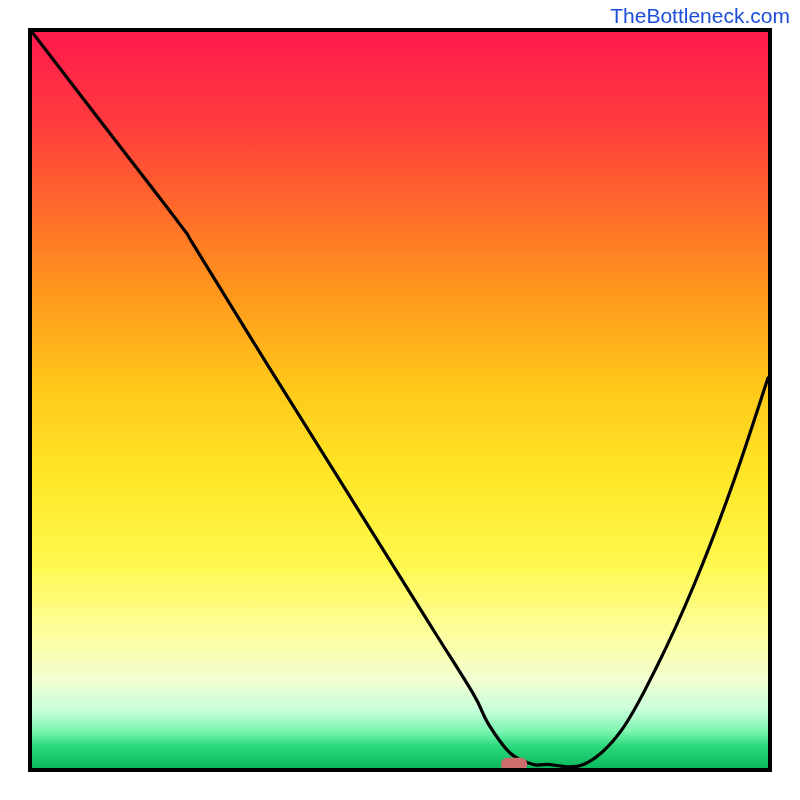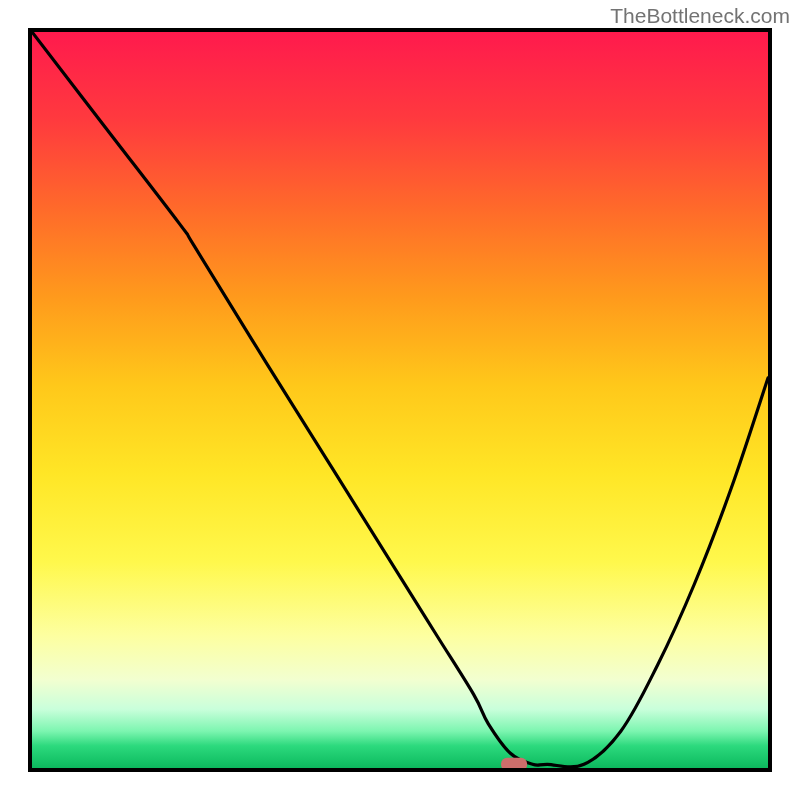--- a/index.html
+++ b/index.html
@@ -14,21 +14,21 @@
   .container {
     position: relative;
     width: 800px;
     height: 800px;
   }
   .watermark {
     position: absolute;
     top: 4px;
     right: 10px;
     font-size: 21px;
-    color: #737373;
+    color: #1d4ed8;
     font-weight: normal;
     z-index: 10;
   }
   .plot-area {
     position: absolute;
     left: 28px;
     top: 28px;
     width: 744px;
     height: 744px;
     background: linear-gradient(to bottom,

